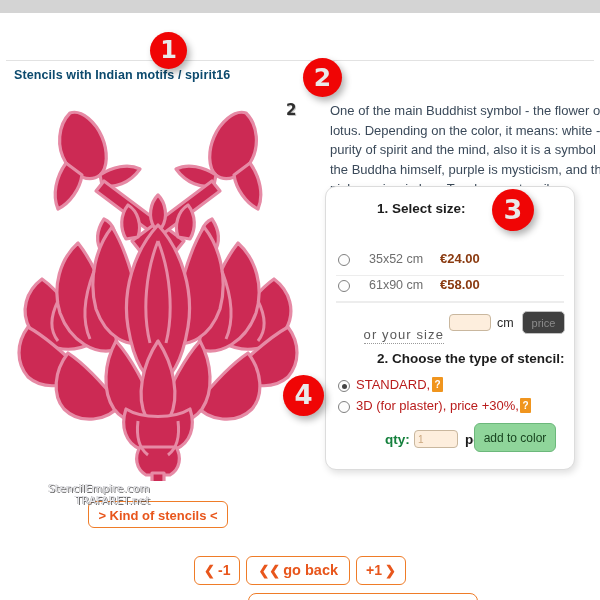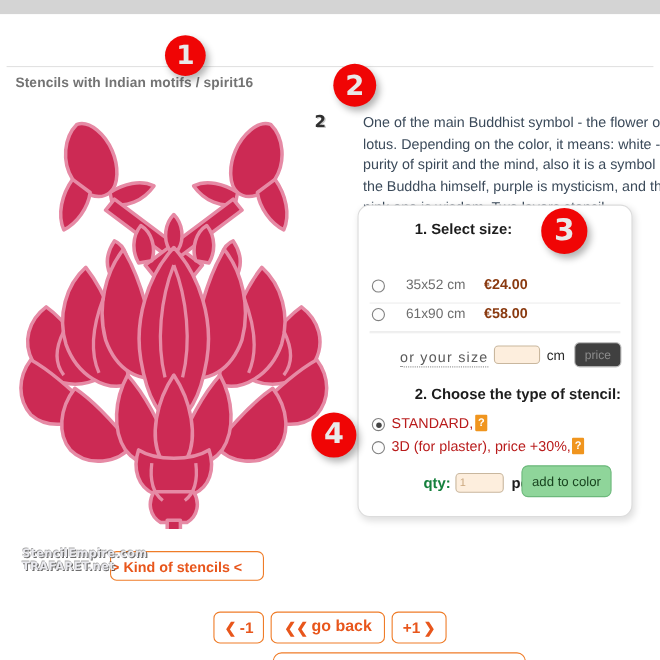--- a/index.html
+++ b/index.html
@@ -44,21 +44,21 @@
   .title-rule {
     position: absolute;
     left: 6px; top: 47px;
     width: 588px; height: 1px;
     background: #e2e2e2;
   }
   .breadcrumb {
     position: absolute;
     left: 14px; top: 55px;
     font-size: 12.5px;
-    color: #737373;
+    color: #0c4a6e;
     font-weight: 600;
     letter-spacing: 0.1px;
     white-space: nowrap;
   }
 
   
   .badge {
     position: absolute;
     border-radius: 50%;
     background: #f00505;
@@ -77,26 +77,26 @@
 
   
   .artwork {
     position: absolute;
     left: 8px; top: 78px;
     width: 300px; height: 390px;
   }
   .artwork svg { display: block; }
   .watermark {
     position: absolute;
-    left: 12px; top: 406px;
+    left: 12px; top: 391px;
     width: 130px;
-    text-align: left;
+    text-align: right;
     font-family: "DejaVu Sans", sans-serif;
     font-size: 10.5px;
-    font-weight: 700;
+    font-weight: 400;
     line-height: 12px;
     color: #e9e9ee;
     text-shadow: 1px 1px 0 rgba(60,60,60,0.75), -0.5px -0.5px 0 rgba(60,60,60,0.45);
     z-index: 20;
     letter-spacing: 0.2px;
   }
 
   
   .layers-glyph {
     position: absolute;
@@ -189,21 +189,21 @@
   }
 
   
   .custom-row {
     position: absolute;
     left: 10px; top: 124px;
     width: 228px; height: 30px;
   }
   .your-size-link {
     position: absolute;
-    right: 120px; top: 6px;
+    right: 120px; top: 16px;
     font-size: 13px;
     color: #5a5a5a;
     letter-spacing: 1.1px;
     border-bottom: 1px dotted #9a9a9a;
     padding-bottom: 1px;
     white-space: nowrap;
   }
   .size-input {
     position: absolute;
     left: 113px; top: 3px;
@@ -334,25 +334,24 @@
   }
   .advise-btn {
     position: absolute;
     left: 88px; top: 488px;
     width: 140px; height: 27px;
     border: 1px solid #ef7c28;
     border-radius: 6px;
     color: #e8561c;
     font-size: 13px;
     font-weight: 700;
-    text-align: left;
+    text-align: center;
     line-height: 27px;
     box-sizing: border-box;
     background: #ffffff;
-    margin-left: 12px;
   }
 
   
   .pager {
     position: absolute;
     left: 0; top: 541px;
     width: 600px;
     height: 32px;
     display: flex;
     justify-content: center;

